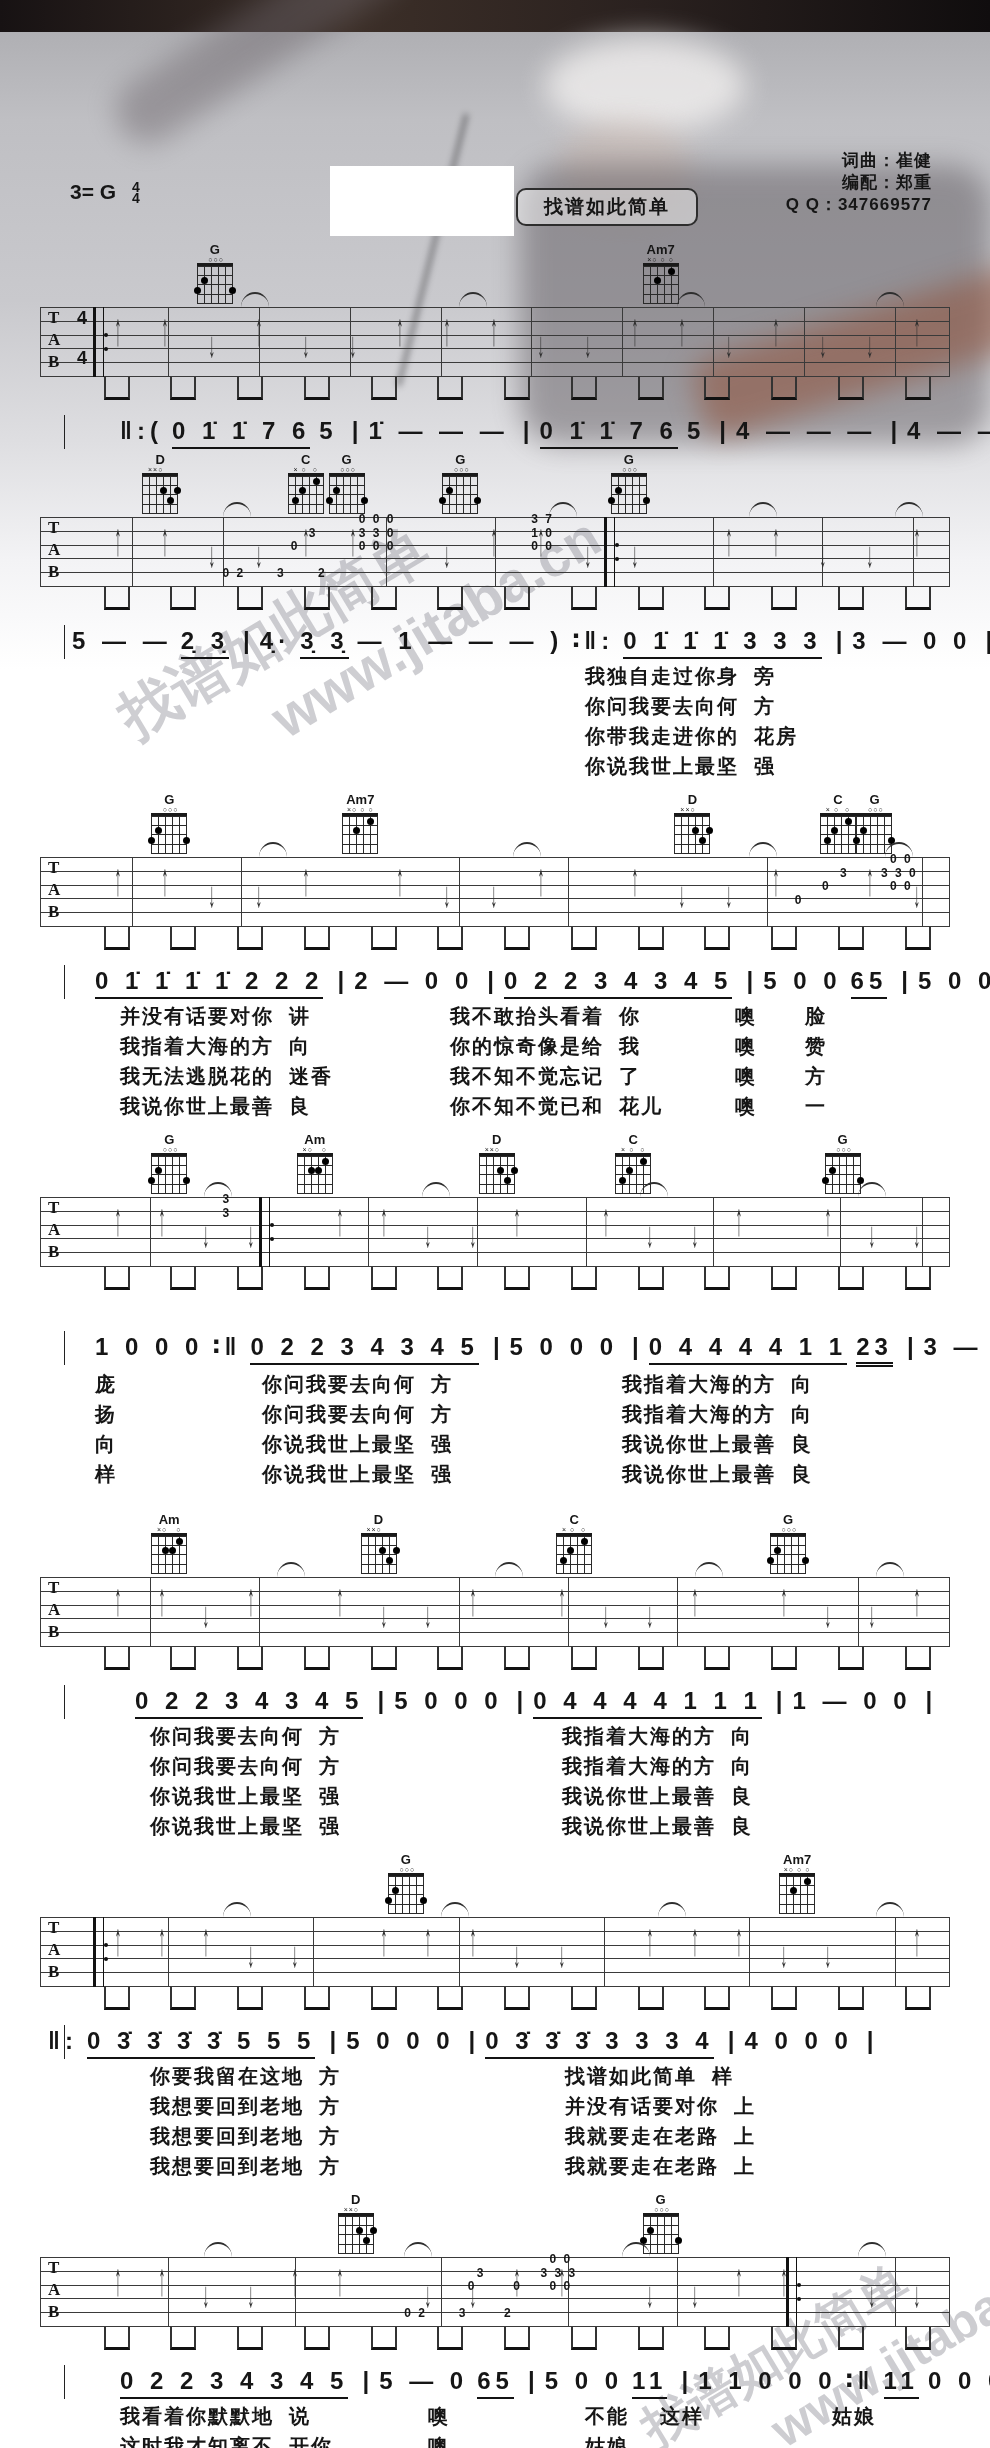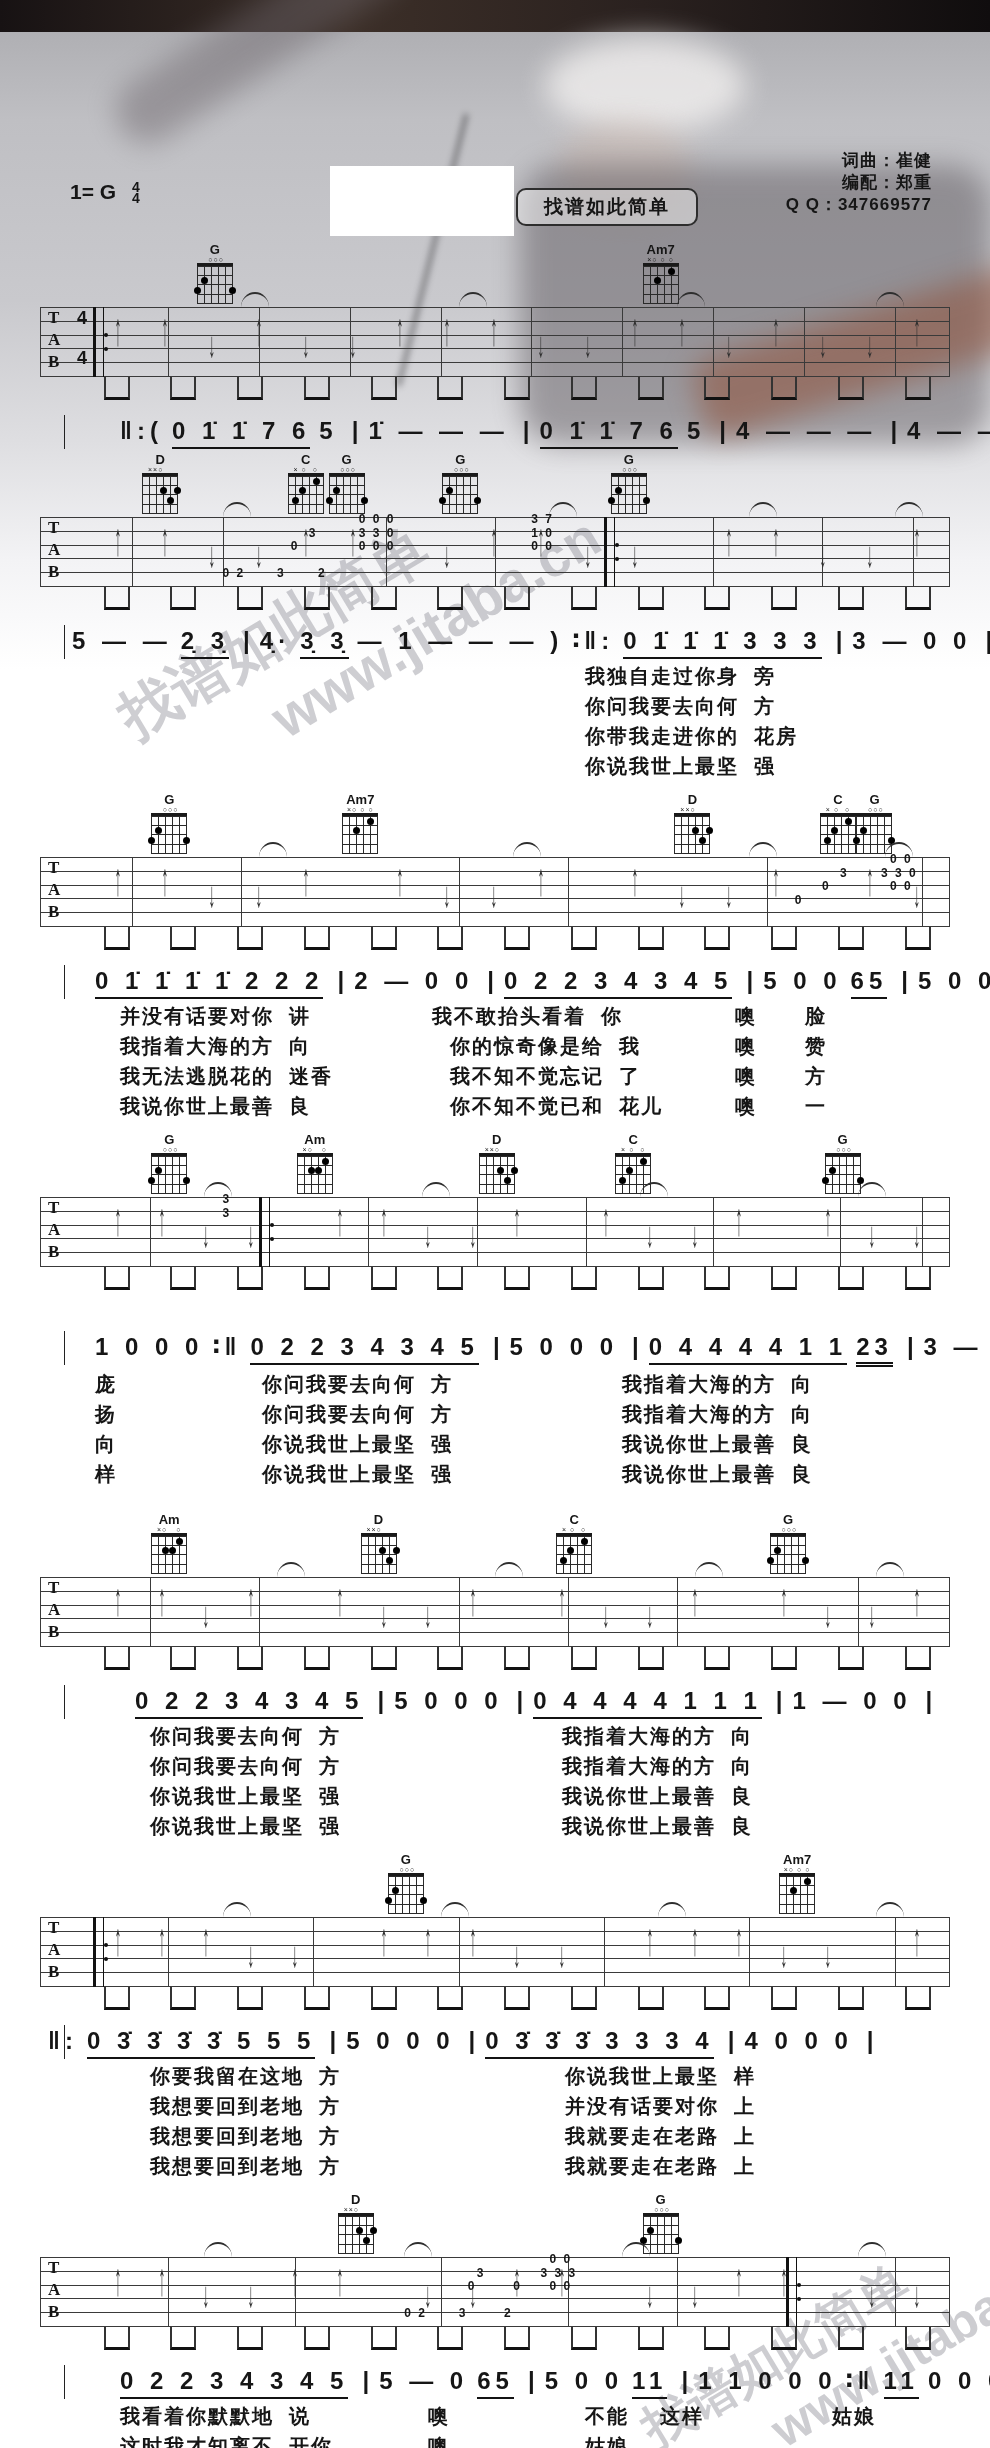--- a/index.html
+++ b/index.html
@@ -92,21 +92,21 @@
     <span>找谱如此简单</span>
     <span class="wm2">www.jitaba.cn</span>
   </div>
   <div class="wm wm-bot">
     <span>找谱如此简单</span>
     <span class="wm2">www.jitaba.cn</span>
   </div>
 
 
   <div class="keysig">
-    <span>1= G</span>
+    <span>3= G</span>
     <span class="frac">
       <i>4</i>
       <i>4</i>
     </span>
   </div>
 
   <div class="censor"></div>
   <div class="badge">找谱如此简单</div>
 
   <div class="credits">
@@ -414,21 +414,21 @@
           <span class="bm" style="left: 65.6667%;"></span>
           <span class="bm" style="left: 73%;"></span>
           <span class="bm" style="left: 80.3333%;"></span>
           <span class="bm" style="left: 87.6667%;"></span>
           <span class="bm" style="left: 95%;"></span>
         </div>
         <div class="mel" style="padding-left: 55px;"><span class="tok u">0 1̇ 1̇ 1̇ 1̇ 2 2 2</span><span class="tok sep">|</span><span class="tok">2 — 0 0</span><span class="tok sep">|</span><span class="tok u">0 2 2 3 4 3 4 5</span><span class="tok sep">|</span><span class="tok">5 0 0</span><span class="tok u">65</span><span class="tok sep">|</span><span class="tok">5 0 0</span></div>
         <div class="lyr">
           <div class="lrow">
             <span class="ltok" style="left: 80px;">并没有话要对你  讲</span>
-            <span class="ltok" style="left: 392px;">我不敢抬头看着  你</span>
+            <span class="ltok" style="left: 410px;">我不敢抬头看着  你</span>
             <span class="ltok" style="left: 695px;">噢</span>
             <span class="ltok" style="left: 765px;">脸</span>
           </div>
           <div class="lrow">
             <span class="ltok" style="left: 80px;">我指着大海的方  向</span>
             <span class="ltok" style="left: 410px;">你的惊奇像是给  我</span>
             <span class="ltok" style="left: 695px;">噢</span>
             <span class="ltok" style="left: 765px;">赞</span>
           </div>
           <div class="lrow">
@@ -740,21 +740,21 @@
           <span class="bm" style="left: 65.6667%;"></span>
           <span class="bm" style="left: 73%;"></span>
           <span class="bm" style="left: 80.3333%;"></span>
           <span class="bm" style="left: 87.6667%;"></span>
           <span class="bm" style="left: 95%;"></span>
         </div>
         <div class="mel" style="padding-left: 8px;"><span class="tok">‖:</span><span class="tok u">0 3̇ 3̇ 3̇ 3̇ 5 5 5</span><span class="tok sep">|</span><span class="tok">5 0 0 0</span><span class="tok sep">|</span><span class="tok u">0 3̇ 3̇ 3̇ 3 3 3 4</span><span class="tok sep">|</span><span class="tok">4 0 0 0</span><span class="tok sep">|</span></div>
         <div class="lyr">
           <div class="lrow">
             <span class="ltok" style="left: 110px;">你要我留在这地  方</span>
-            <span class="ltok" style="left: 525px;">你说我世上最坚  样</span>
+            <span class="ltok" style="left: 525px;">找谱如此简单  样</span>
           </div>
           <div class="lrow">
             <span class="ltok" style="left: 110px;">我想要回到老地  方</span>
             <span class="ltok" style="left: 525px;">并没有话要对你  上</span>
           </div>
           <div class="lrow">
             <span class="ltok" style="left: 110px;">我想要回到老地  方</span>
             <span class="ltok" style="left: 525px;">我就要走在老路  上</span>
           </div>
           <div class="lrow">

